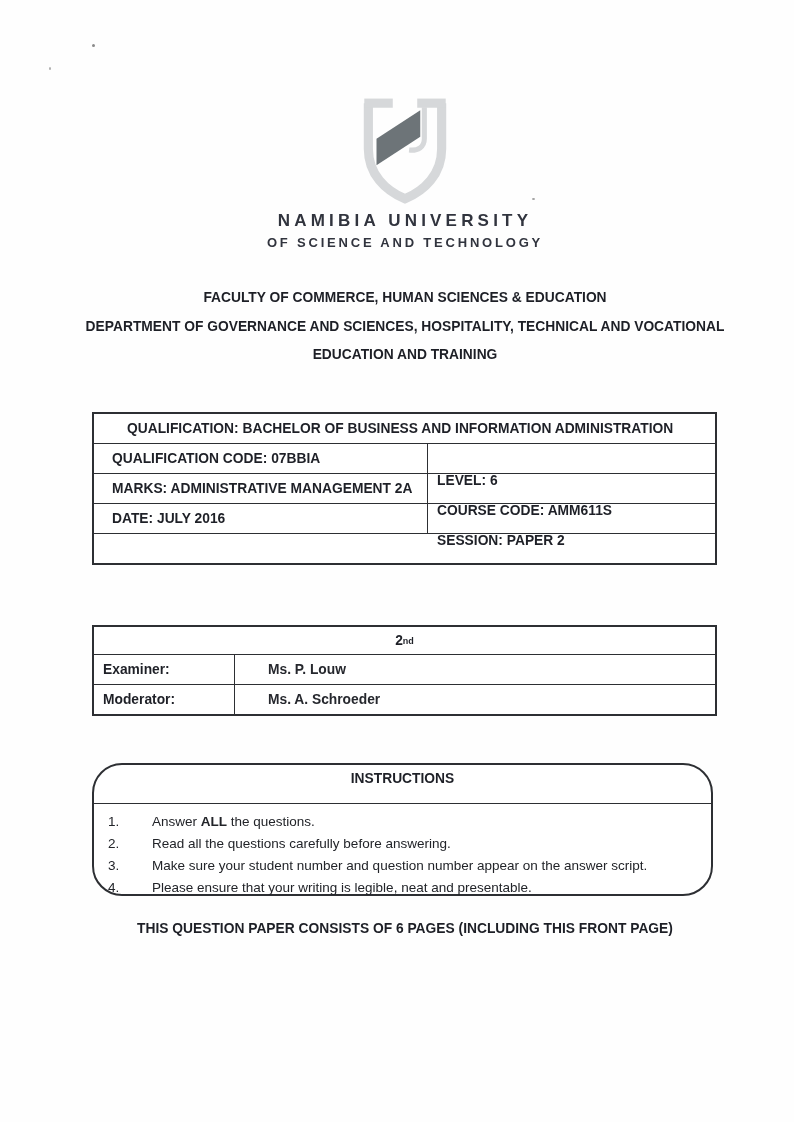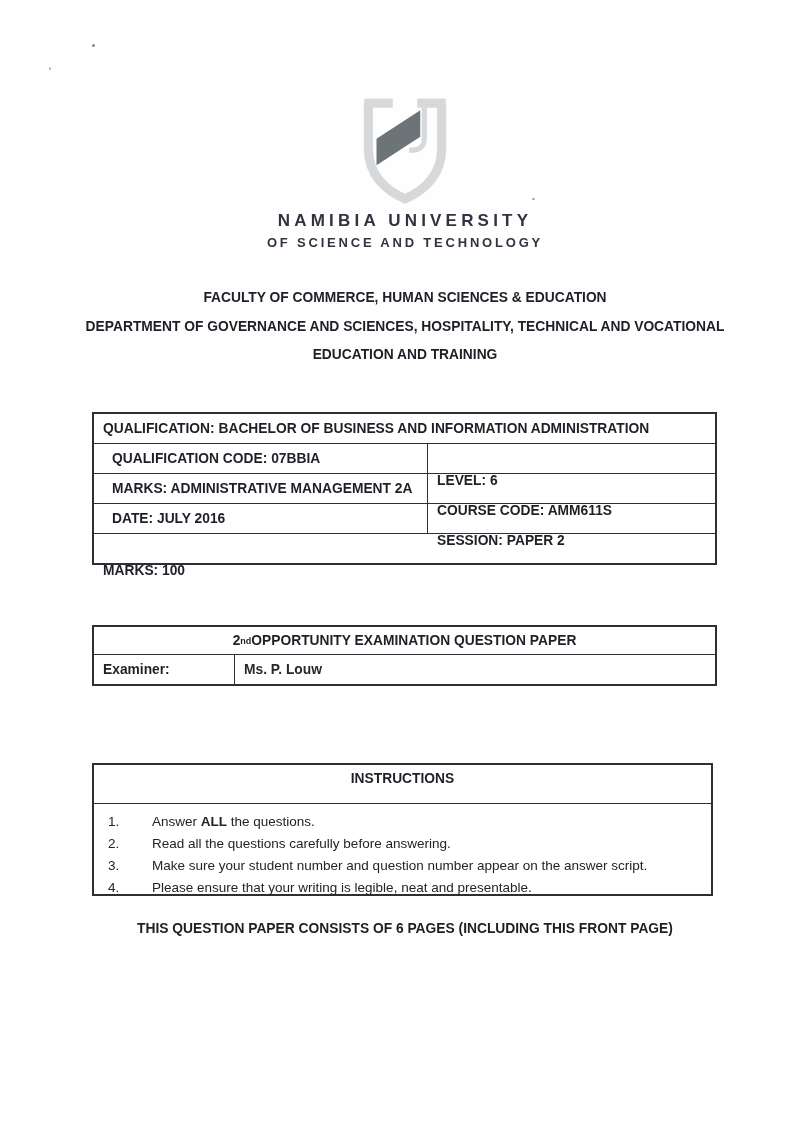--- a/index.html
+++ b/index.html
@@ -52,37 +52,37 @@
 
   
   .doc-table {
     position: absolute; left: 92px; width: 621px;
     border: 2px solid #2d2f33;
     font-size: 13.8px;
     background: #fff;
   }
   .qual-table { top: 412px; }
   .row { display: flex; align-items: center; height: 29px; border-top: 1.5px solid #2d2f33; }
-  .row.first { border-top: none; }
+  .row.first { border-top: none; padding-left: 24px; }
   .cell { display: flex; align-items: center; height: 100%; padding-left: 9px; box-sizing: border-box; font-weight: bold; }
   .cell-left-q { width: 325px; border-right: 1.5px solid #2d2f33; margin-left: 9px; }
   .cell-right-q { flex: 1; margin-top: 44px; }
   .cell-full { flex: 1; }
 
   .exam-table { top: 625px; }
   .exam-title-row {
     display: flex; align-items: center; justify-content: center;
     height: 27px; font-weight: bold;
   }
   .exam-title-row sup { font-size: 9px; vertical-align: super; line-height: 0; }
   .cell-left-e { width: 141px; border-right: 1.5px solid #2d2f33; font-weight: bold; }
   .cell-right-e { flex: 1; font-weight: bold; color: #26282e; }
-  .exam-table .row { height: 29px; }
+  .exam-table .row { height: 29px; gap: 24px; }
 
-  .instructions-box { top: 763px; height: 133px; box-sizing: border-box; }
+  .instructions-box { top: 763px; height: 133px; box-sizing: border-box; border-radius: 30px; }
   .instr-title {
     height: 39px; border-bottom: 1.5px solid #2d2f33;
     display: flex; justify-content: center; align-items: flex-start;
     padding-top: 6px; font-weight: bold; box-sizing: border-box;
   }
   .instr-items { padding: 7px 12px 0 14px; }
   .instr-item { display: flex; line-height: 22px; font-size: 13.5px; color: #222429; }
   .instr-num { width: 44px; flex-shrink: 0; }
   .instr-text .emph { font-weight: bold; }
 
@@ -135,33 +135,35 @@
     </div>
     <div class="row">
       <div class="cell cell-left-q">MARKS: ADMINISTRATIVE MANAGEMENT 2A</div>
       <div class="cell cell-right-q">COURSE CODE: AMM611S</div>
     </div>
     <div class="row">
       <div class="cell cell-left-q">DATE: JULY 2016</div>
       <div class="cell cell-right-q">SESSION: PAPER 2</div>
     </div>
     <div class="row">
-      <div class="cell cell-right-q">MARKS: 100</div>
     </div>
   </div>
 
   <div class="doc-table exam-table">
     <div class="exam-title-row">
       <span>2</span>
         <sup>nd</sup>
-        <span> OPPORTUNITY EXAMINATION QUESTION PAPER</span>
     </div>
     <div class="row">
       <div class="cell cell-left-e">Examiner:</div>
       <div class="cell cell-right-e">Ms. P. Louw</div>
+    </div>
+    <div class="row">
+      <div class="cell cell-left-e">Moderator:</div>
+      <div class="cell cell-right-e">Ms. A. Schroeder</div>
     </div>
   </div>
 
   <div class="doc-table instructions-box">
     <div class="instr-title">INSTRUCTIONS</div>
     <div class="instr-items">
       <div class="instr-item">
         <span class="instr-num">1.</span>
         <span class="instr-text"><span>Answer </span><span class="emph">ALL</span><span> the questions.</span></span>
       </div>

